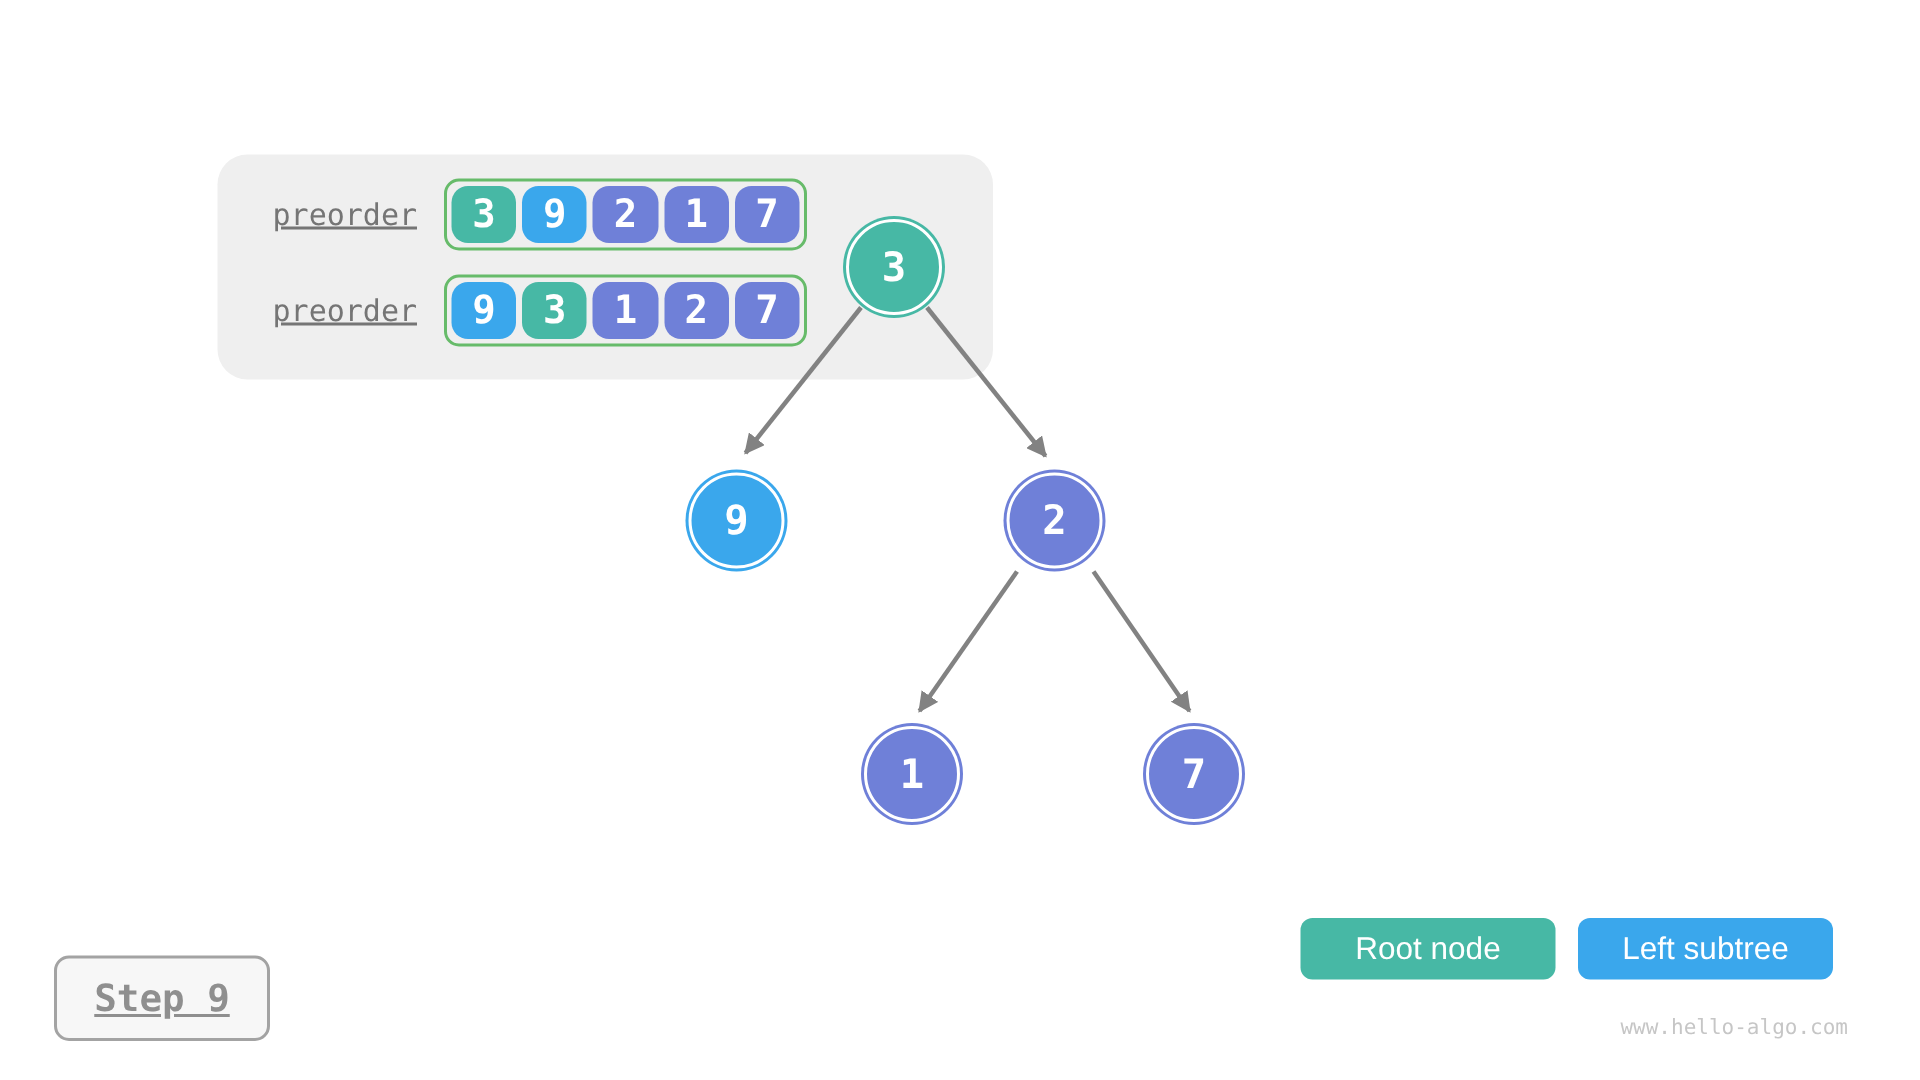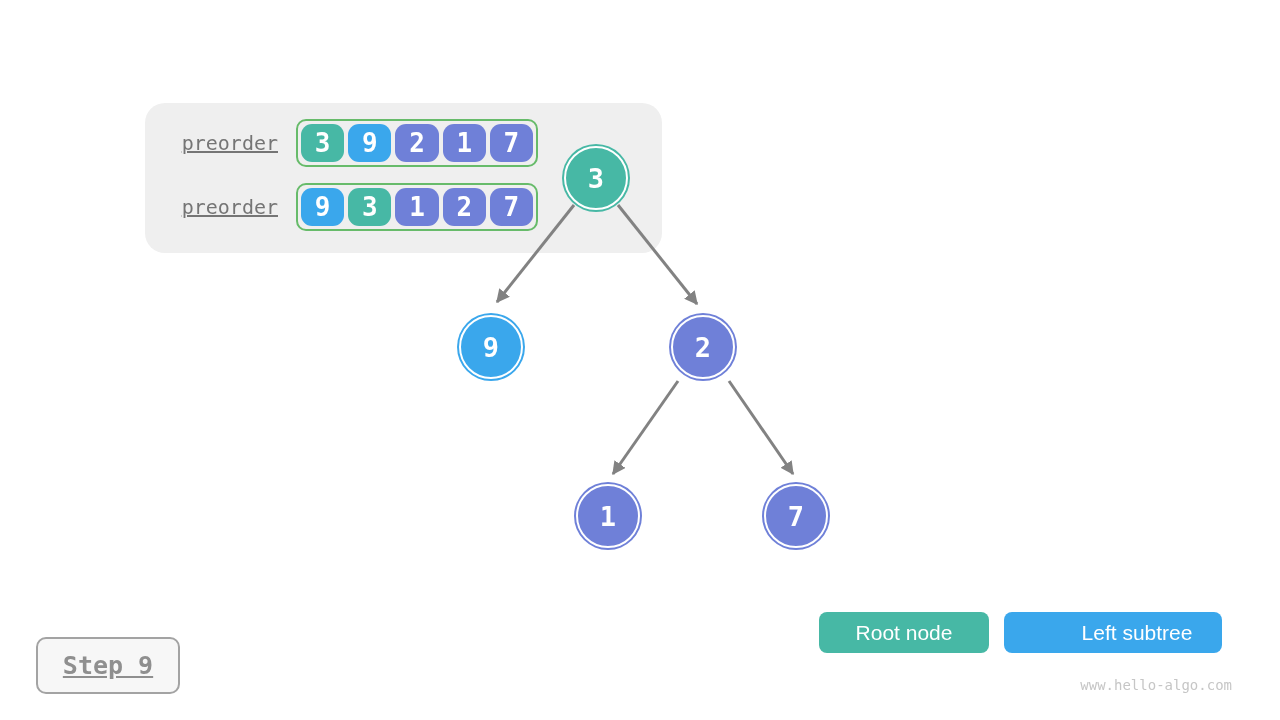--- a/index.html
+++ b/index.html
@@ -159,20 +159,20 @@
 <div>
     <div class="tree-node" style="left: 596px; top: 178px; background: rgb(71, 184, 165); box-shadow: rgb(71, 184, 165) 0px 0px 0px 2px;">3</div>
     <div class="tree-node" style="left: 491px; top: 347px; background: rgb(58, 167, 236); box-shadow: rgb(58, 167, 236) 0px 0px 0px 2px;">9</div>
     <div class="tree-node" style="left: 703px; top: 347px; background: rgb(111, 128, 216); box-shadow: rgb(111, 128, 216) 0px 0px 0px 2px;">2</div>
     <div class="tree-node" style="left: 608px; top: 516px; background: rgb(111, 128, 216); box-shadow: rgb(111, 128, 216) 0px 0px 0px 2px;">1</div>
     <div class="tree-node" style="left: 796px; top: 516px; background: rgb(111, 128, 216); box-shadow: rgb(111, 128, 216) 0px 0px 0px 2px;">7</div>
   </div>
 
 <div class="legend">
     <div class="legend-badge" style="background: rgb(71, 184, 165);">Root node</div>
-    <div class="legend-badge" style="background: rgb(58, 167, 236); padding-left: 48px;">Left subtree</div>
+    <div class="legend-badge" style="background: rgb(58, 167, 236);">Left subtree</div>
   </div>
 
 <div class="step-box">
   <span>Step 9</span>
 </div>
 
 <div class="watermark">www.hello-algo.com</div>
 
 </body></html>

